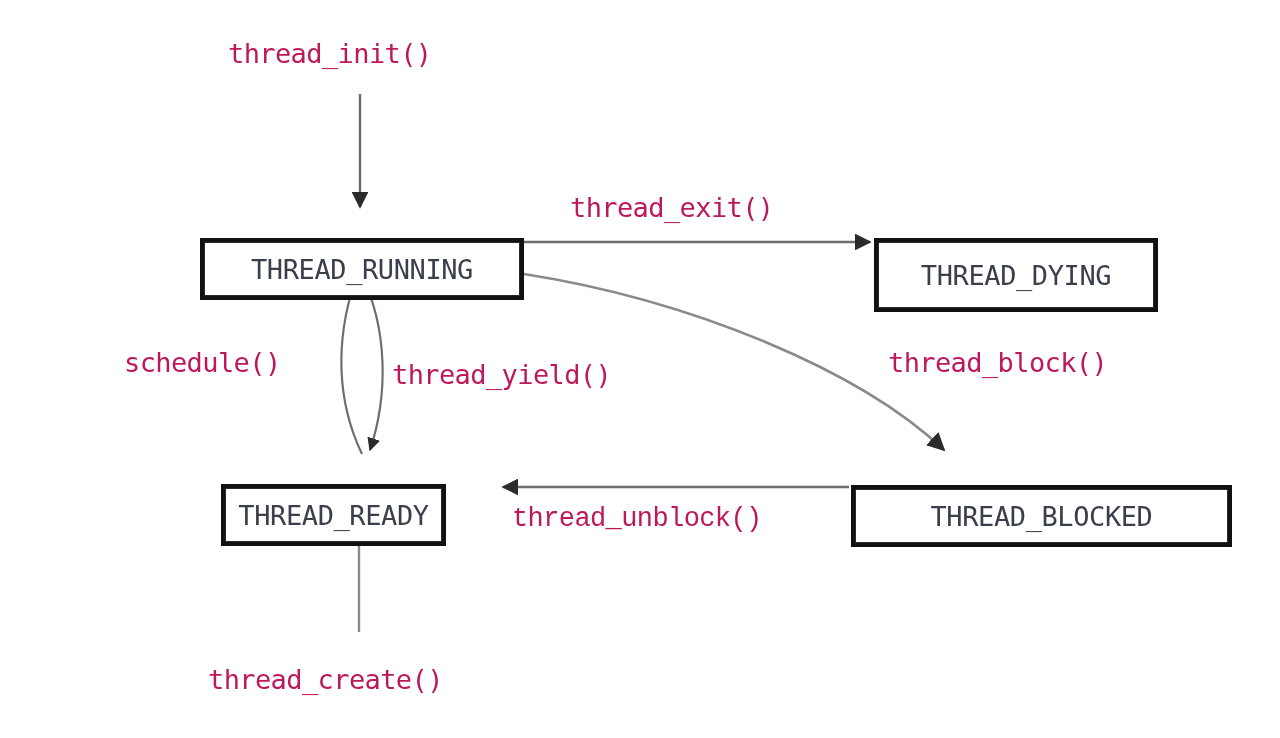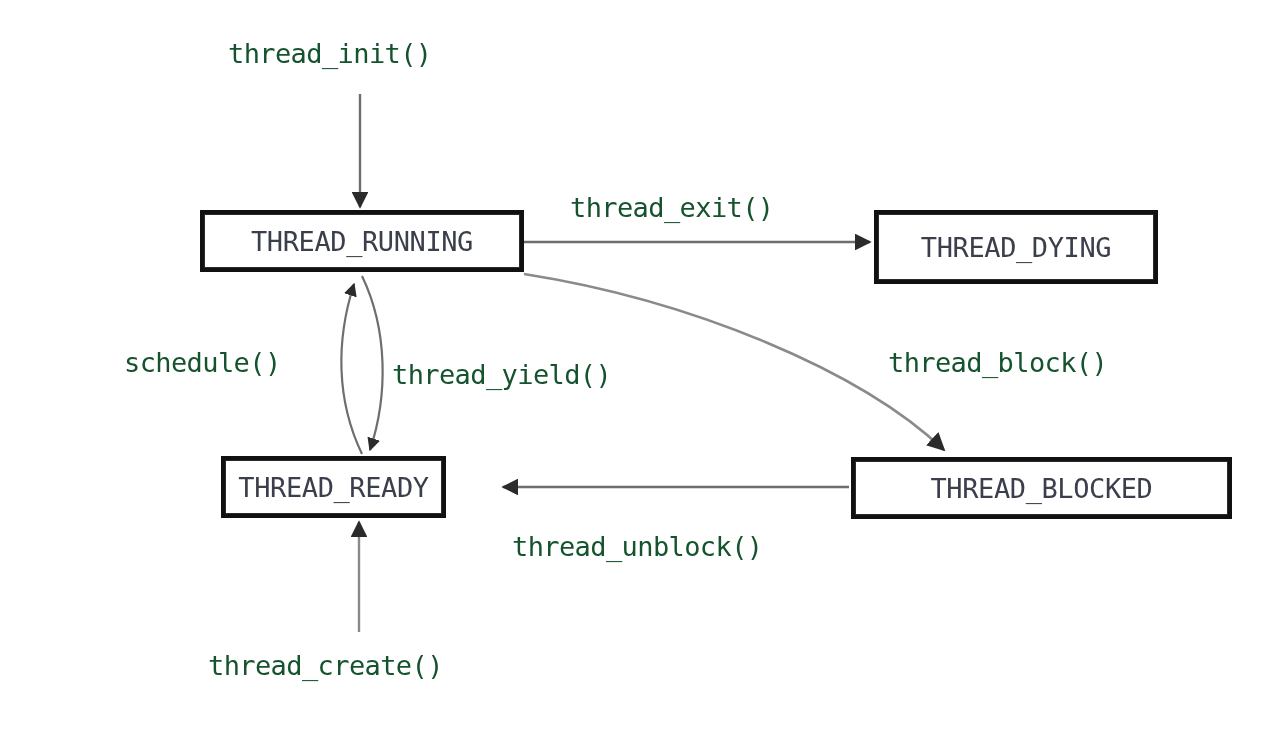--- a/index.html
+++ b/index.html
@@ -24,20 +24,21 @@
     height: 738px;
   }
   .state-box {
     position: absolute;
     box-sizing: border-box;
     background: #ffffff;
     border: 4px solid #111111;
     display: flex;
     align-items: center;
     justify-content: center;
+    margin-top: 28px;
   }
   .state-box .inner {
     box-sizing: border-box;
     width: 100%;
     height: 100%;
     border: 1px solid #2b2b2b;
     background: #ffffff;
     display: flex;
     align-items: center;
     justify-content: center;
@@ -47,21 +48,21 @@
     font-size: 27px;
     letter-spacing: -0.4px;
     color: #3a3f4b;
     white-space: nowrap;
   }
   .edge-label {
     position: absolute;
     font-family: "DejaVu Sans Mono", "Liberation Mono", monospace;
     font-size: 27px;
     letter-spacing: -0.6px;
-    color: #14532d;
+    color: #be185d;
     white-space: nowrap;
   }
 </style>
 </head>
 <body>
 
 <div id="canvas">
 
   <svg id="edges" viewBox="0 0 1280 738" xmlns="http://www.w3.org/2000/svg">
     <defs>
@@ -115,17 +116,17 @@
   <span class="edge-label" style="left:228px; top:38px;">thread_init()</span>
 
   <span class="edge-label" style="left:570px; top:192px;">thread_exit()</span>
 
   <span class="edge-label" style="left:888px; top:347px;">thread_block()</span>
 
   <span class="edge-label" style="left:124px; top:347px;">schedule()</span>
 
   <span class="edge-label" style="left:392px; top:359px;">thread_yield()</span>
 
-  <span class="edge-label" style="left:512px; top:531px;">thread_unblock()</span>
+  <span class="edge-label" style="left:512px; top:504px;font-family:Liberation Mono, monospace;">thread_unblock()</span>
 
-  <span class="edge-label" style="left:208px; top:650px;text-align:right;">thread_create()</span>
+  <span class="edge-label" style="left:208px; top:664px;text-align:right;">thread_create()</span>
 
 </div>
 
 </body></html>

